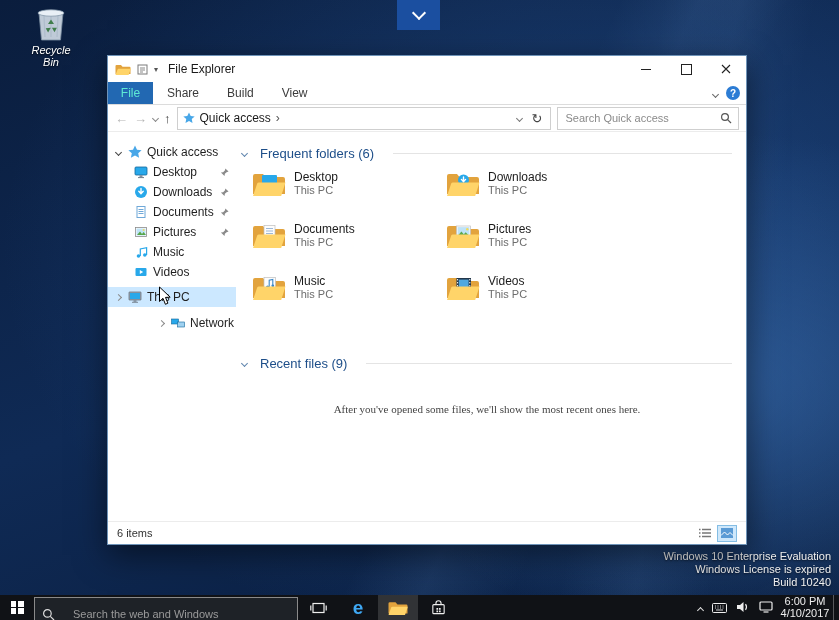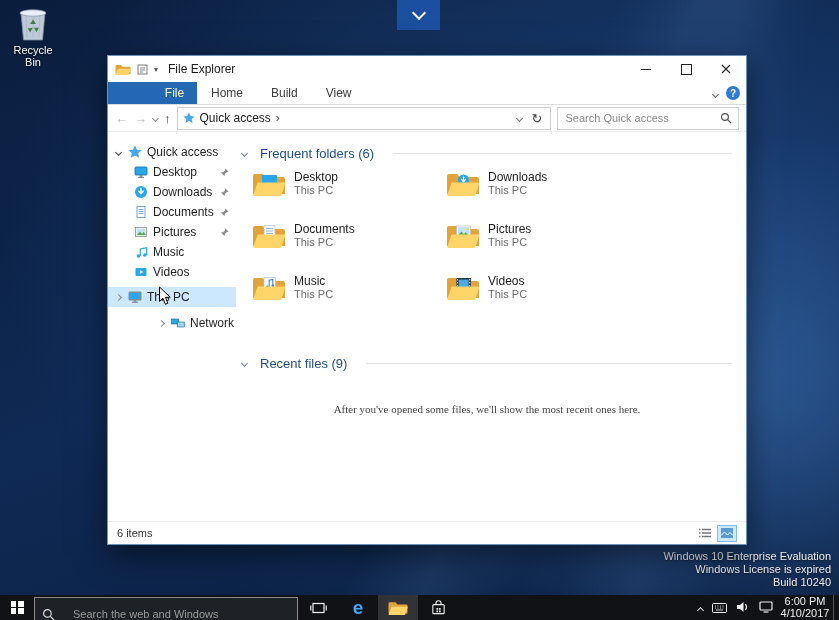--- a/index.html
+++ b/index.html
@@ -16,37 +16,37 @@
   
   .vm-tab{position:absolute;left:397px;top:0;width:43px;height:30px;background:#1b4fa0;display:flex;align-items:center;justify-content:center;cursor:pointer;}
   .vm-tab .chv{width:8px;height:8px;border-width:2px;color:#fff;margin-top:-4px;}
   
   .chv{display:inline-block;width:6px;height:6px;border-right:1.5px solid currentColor;border-bottom:1.5px solid currentColor;}
   .chv.down{transform:rotate(45deg);}
   .chv.right{transform:rotate(-45deg);}
   .chv.up{transform:rotate(-135deg);}
   .chv.sm{width:4px;height:4px;border-width:1px;}
   
-  .recycle-bin{position:absolute;left:4px;top:4px;width:58px;text-align:center;color:#fff;font-size:11px;text-shadow:0 1px 2px rgba(0,0,0,.8);cursor:pointer;}
+  .recycle-bin{position:absolute;left:22px;top:4px;width:58px;text-align:center;color:#fff;font-size:11px;text-shadow:0 1px 2px rgba(0,0,0,.8);cursor:pointer;font-style:italic;}
   .recycle-bin svg{display:block;margin:0 auto 2px;}
   
   .watermark{position:absolute;right:8px;bottom:31px;text-align:right;color:#f0f0f0;font-size:11px;line-height:13px;text-shadow:0 1px 2px rgba(0,0,0,.6);}
   
   .window{position:absolute;left:107px;top:55px;width:640px;height:490px;background:#fff;border:1px solid #6e93b8;box-shadow:0 10px 30px rgba(0,0,0,.5);display:flex;flex-direction:column;font-size:12px;color:#1f1f1f;box-sizing:border-box;}
   .titlebar{height:26px;display:flex;align-items:center;padding-left:7px;flex:0 0 auto;}
   .qat{display:flex;align-items:center;gap:6px;}
   .qat-chv{font-size:8px;color:#555;}
   .win-title{margin-left:10px;font-size:12px;color:#1a1a1a;}
   .win-ctrls{margin-left:auto;display:flex;height:100%;}
   .win-btn{width:40px;height:100%;display:flex;align-items:center;justify-content:center;cursor:pointer;}
   .glyph-min{width:10px;height:1px;background:#222;}
   .glyph-max{width:9px;height:9px;border:1px solid #222;}
   
   .ribbon-tabs{height:22px;display:flex;align-items:stretch;border-bottom:1px solid #dcdcdc;position:relative;flex:0 0 auto;}
-  .file-tab{width:45px;background:#2268b2;color:#fef9c3;display:flex;align-items:center;justify-content:center;font-size:12px;cursor:pointer;padding-left:44px;}
+  .file-tab{width:45px;background:#2268b2;color:#5eead4;display:flex;align-items:center;justify-content:center;font-size:12px;cursor:pointer;}
   .rtab{padding:0 14px;display:flex;align-items:center;color:#3b3b3b;cursor:pointer;}
   .ribbon-right{position:absolute;right:6px;top:0;height:100%;display:flex;align-items:center;gap:8px;}
   .rib-chv{color:#666;}
   .help-btn{width:14px;height:14px;border-radius:50%;background:#2c7cd4;color:#fff;font-size:10px;font-weight:bold;display:flex;align-items:center;justify-content:center;cursor:pointer;}
   
   .address-row{height:26px;display:flex;align-items:center;padding:0 7px;gap:6px;border-bottom:1px solid #ececec;flex:0 0 auto;}
   .nav-btn{font-size:13px;line-height:1;cursor:pointer;}
   .nav-back,.nav-fwd{color:#b5b5b5;}
   .nav-hist{color:#888;display:flex;align-items:center;}
   .nav-up{color:#3b3b3b;}
@@ -159,21 +159,21 @@
         <div class="win-btn">
           <svg width="10" height="10" viewBox="0 0 10 10">
             <path d="M1 1 L9 9 M9 1 L1 9" stroke="#222" stroke-width="1.1"></path>
           </svg>
         </div>
       </div>
     </div>
 
     <div class="ribbon-tabs">
       <div class="file-tab">File</div>
-      <div class="rtab">Home</div>
+      <div class="rtab">Share</div>
       <div class="rtab">Build</div>
       <div class="rtab">View</div>
       <div class="ribbon-right">
         <span class="rib-chv"><span class="chv down sm"></span></span>
         <span class="help-btn">?</span>
       </div>
     </div>
 
     <div class="address-row">
       <span class="nav-btn nav-back">←</span>

